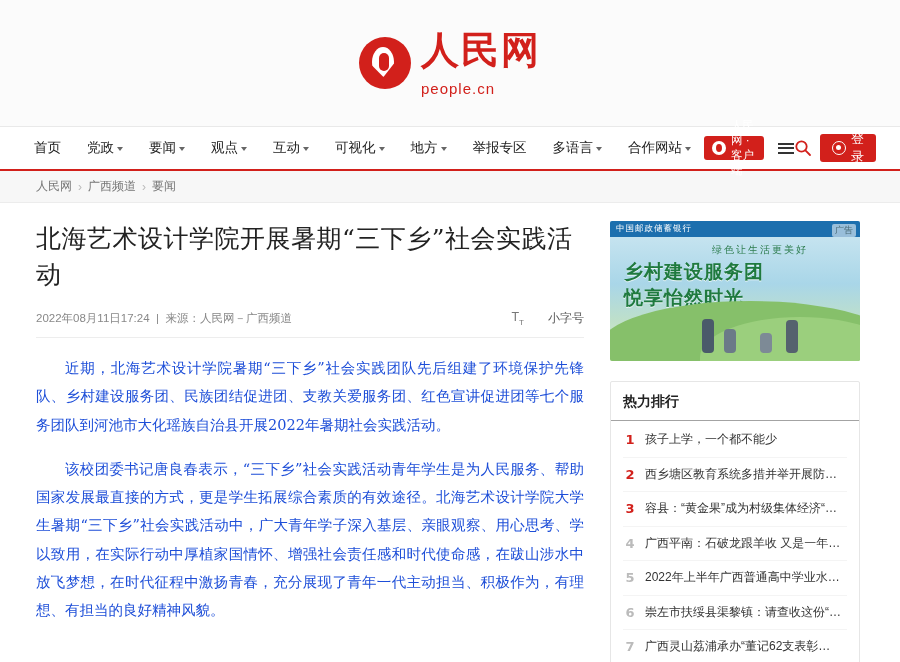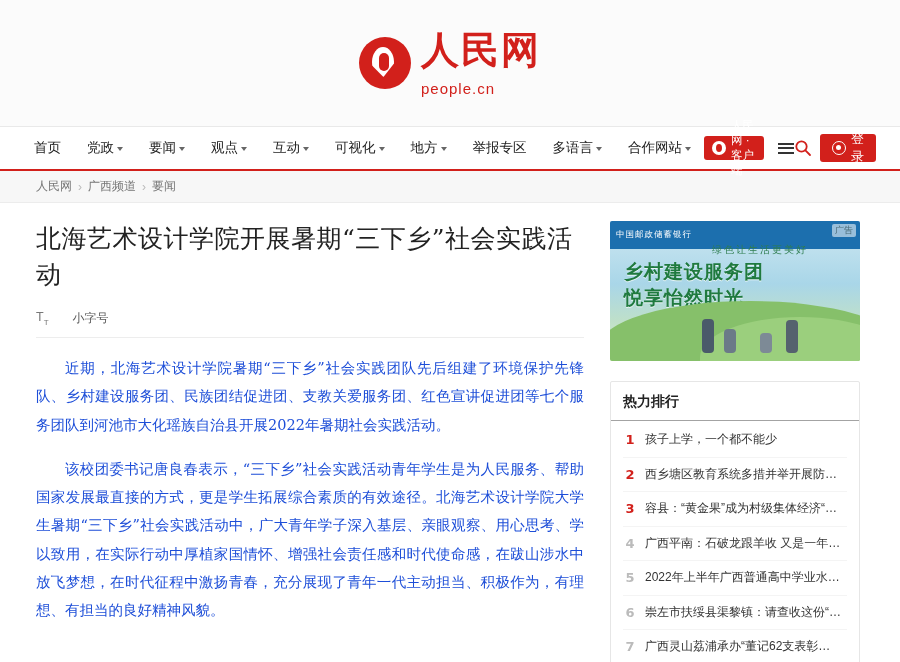--- a/index.html
+++ b/index.html
@@ -181,21 +181,21 @@
     overflow: hidden;
     background: linear-gradient(180deg,#cfe8f2 0%, #a9d6e8 45%, #bfe0c9 72%, #dff0d2 100%);
   }
   .ad-label {
     position: absolute; right: 4px; top: 3px;
     font-size: 9px; color: #4a6b78;
     background: rgba(255,255,255,.55);
     padding: 0 3px; border-radius: 2px;
   }
   .ad-top {
-    position: absolute; left: 0; right: 0; top: 0; height: 28px;
+    position: absolute; left: 0; right: 0; top: 0; height: 16px;
     background: #1c6fae; color: #fff; font-size: 8.5px;
     display: flex; align-items: center; padding-left: 6px; letter-spacing: 1px;
   }
   .ad-slogan-sm {
     position: absolute; left: 58px; top: 22px;
     font-size: 10px; color: #2e7d4f; letter-spacing: 2px; margin-left: 44px;
   }
   .ad-title {
     position: absolute; left: 14px; top: 38px;
     font-family: "DejaVu Serif", serif;
@@ -340,20 +340,25 @@
     <span class="sep">›</span>
     <span class="crumb current">要闻</span>
   </div>
 
   <div class="content">
 
     <div class="main-col">
       <h1 class="headline">北海艺术设计学院开展暑期“三下乡”社会实践活动</h1>
 
       <div class="meta-row">
+        <div class="meta-left">
+          <span>2022年08月11日17:24</span>
+          <span>&nbsp;|&nbsp;</span>
+          <span>来源：人民网－广西频道</span>
+        </div>
         <div class="meta-right">
           <span class="tt">T<sub style="font-size:8px">T</sub></span>
           <span>小字号</span>
         </div>
       </div>
 
       <div class="article">
         <p>近期，北海艺术设计学院暑期“三下乡”社会实践团队先后组建了环境保护先锋队、乡村建设服务团、民族团结促进团、支教关爱服务团、红色宣讲促进团等七个服务团队到河池市大化瑶族自治县开展2022年暑期社会实践活动。</p>
         <p>该校团委书记唐良春表示，“三下乡”社会实践活动青年学生是为人民服务、帮助国家发展最直接的方式，更是学生拓展综合素质的有效途径。北海艺术设计学院大学生暑期“三下乡”社会实践活动中，广大青年学子深入基层、亲眼观察、用心思考、学以致用，在实际行动中厚植家国情怀、增强社会责任感和时代使命感，在跋山涉水中放飞梦想，在时代征程中激扬青春，充分展现了青年一代主动担当、积极作为，有理想、有担当的良好精神风貌。</p>
       </div>

